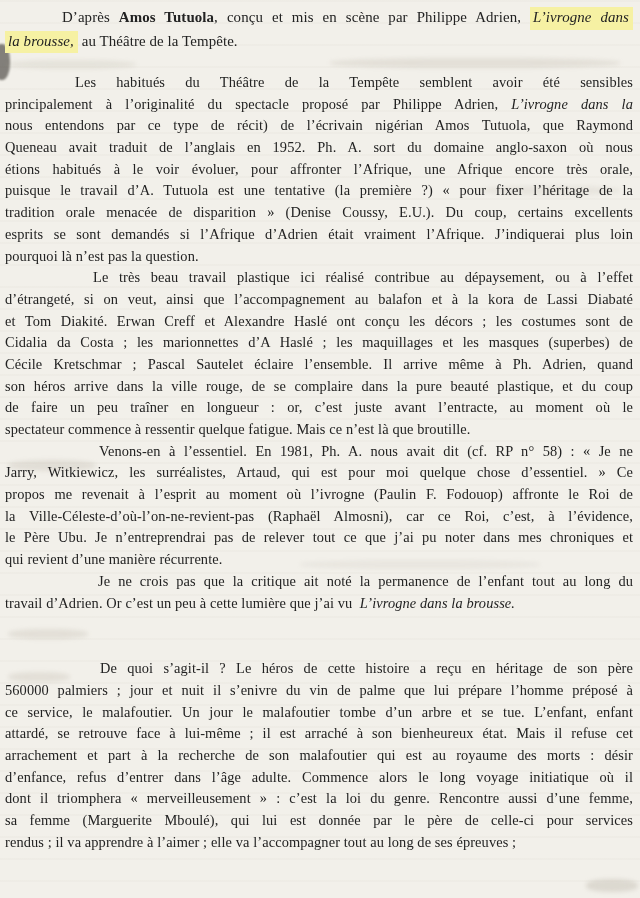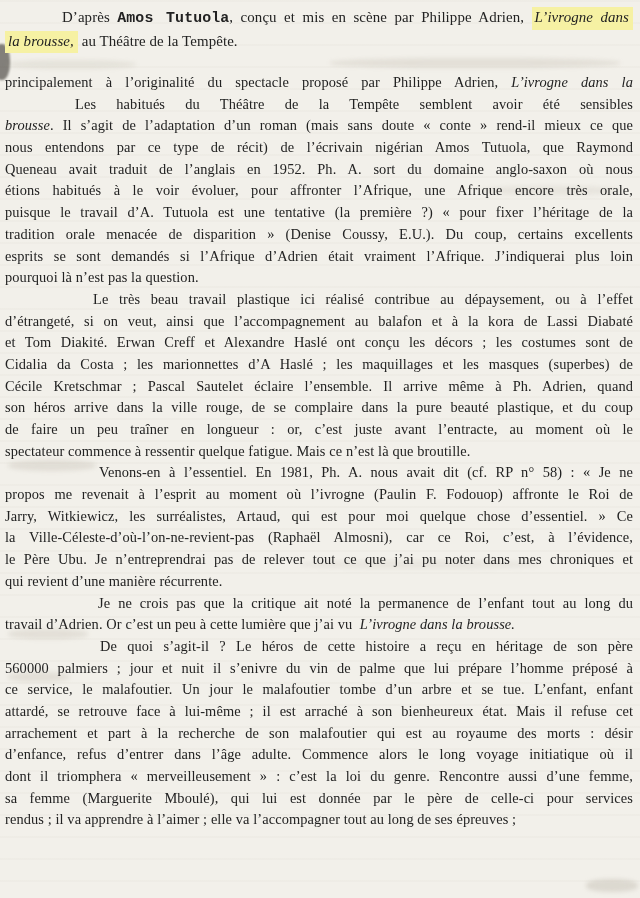--- a/index.html
+++ b/index.html
@@ -38,21 +38,21 @@
     text-align-last: justify;
     letter-spacing: 0.1px;
   }
   .line.last { text-align-last: left; }
   .header-block .line {
     font-size: 14.9px;
     line-height: 23.5px;
     height: 23.5px;
   }
   .header-block { margin-bottom: 19px; }
-  .bold { font-weight: bold; font-family: Liberation Mono, monospace; }
+  .bold { font-weight: bold; }
   .italic { font-style: italic; }
   .highlight {
     background: var(--hl, #f6f1a3);
     padding: 2px 4px 21px 3px;
   }
   .smudge {
     position: absolute;
     border-radius: 45%;
     filter: blur(2px);
     pointer-events: none;
@@ -81,55 +81,54 @@
     <div class="smudge s7"></div>
     <div class="smudge s8"></div>
     <div class="smudge s9"></div>
   </div>
   <div class="content">
       <div class="block header-block">
         <div class="line" style="text-indent: 57px;"><span>D’après </span><span class="bold">Amos Tutuola</span><span>, conçu et mis en scène par Philippe Adrien, </span><span class="italic highlight">L’ivrogne dans</span></div>
         <div class="line last"><span class="italic highlight">la brousse,</span><span> au Théâtre de la Tempête.</span></div>
       </div>
       <div class="block body-block">
+        <div class="line" style="text-indent: 70px;"><span>Les habitués du Théâtre de la Tempête semblent avoir été sensibles</span></div>
         <div class="line"><span>principalement à l’originalité du spectacle proposé par Philippe Adrien, </span><span class="italic">L’ivrogne dans la</span></div>
-        <div class="line" style="text-indent: 70px;"><span>Les habitués du Théâtre de la Tempête semblent avoir été sensibles</span></div>
-        <div class="line"><span class="italic">brousse</span><span>. Il s’agit de l’adaptation d’un roman (mais sans doute « conte » rend-il mieux ce que</span></div>
         <div class="line"><span>nous entendons par ce type de récit) de l’écrivain nigérian Amos Tutuola, que Raymond</span></div>
         <div class="line"><span>Queneau avait traduit de l’anglais en 1952. Ph. A. sort du domaine anglo-saxon où nous</span></div>
         <div class="line"><span>étions habitués à le voir évoluer, pour affronter l’Afrique, une Afrique encore très orale,</span></div>
         <div class="line"><span>puisque le travail d’A. Tutuola est une tentative (la première ?) « pour fixer l’héritage de la</span></div>
         <div class="line"><span>tradition orale menacée de disparition » (Denise Coussy, E.U.). Du coup, certains excellents</span></div>
         <div class="line"><span>esprits se sont demandés si l’Afrique d’Adrien était vraiment l’Afrique. J’indiquerai plus loin</span></div>
         <div class="line last"><span>pourquoi là n’est pas la question.</span></div>
       </div>
       <div class="block body-block">
         <div class="line" style="text-indent: 88px;"><span>Le très beau travail plastique ici réalisé contribue au dépaysement, ou à l’effet</span></div>
         <div class="line"><span>d’étrangeté, si on veut, ainsi que l’accompagnement au balafon et à la kora de Lassi Diabaté</span></div>
         <div class="line"><span>et Tom Diakité. Erwan Creff et Alexandre Haslé ont conçu les décors ; les costumes sont de</span></div>
         <div class="line"><span>Cidalia da Costa ; les marionnettes d’A Haslé ; les maquillages et les masques (superbes) de</span></div>
         <div class="line"><span>Cécile Kretschmar ; Pascal Sautelet éclaire l’ensemble. Il arrive même à Ph. Adrien, quand</span></div>
         <div class="line"><span>son héros arrive dans la ville rouge, de se complaire dans la pure beauté plastique, et du coup</span></div>
         <div class="line"><span>de faire un peu traîner en longueur : or, c’est juste avant l’entracte, au moment où le</span></div>
         <div class="line last"><span>spectateur commence à ressentir quelque fatigue. Mais ce n’est là que broutille.</span></div>
       </div>
       <div class="block body-block">
         <div class="line" style="text-indent: 94px;"><span>Venons-en à l’essentiel. En 1981, Ph. A. nous avait dit (cf. RP n° 58) : « Je ne</span></div>
+        <div class="line"><span>Jarry, Witkiewicz, les surréalistes, Artaud, qui est pour moi quelque chose d’essentiel. » Ce</span></div>
         <div class="line"><span>propos me revenait à l’esprit au moment où l’ivrogne (Paulin F. Fodouop) affronte le Roi de</span></div>
-        <div class="line"><span>Jarry, Witkiewicz, les surréalistes, Artaud, qui est pour moi quelque chose d’essentiel. » Ce</span></div>
         <div class="line"><span>la Ville-Céleste-d’où-l’on-ne-revient-pas (Raphaël Almosni), car ce Roi, c’est, à l’évidence,</span></div>
         <div class="line"><span>le Père Ubu. Je n’entreprendrai pas de relever tout ce que j’ai pu noter dans mes chroniques et</span></div>
         <div class="line last"><span>qui revient d’une manière récurrente.</span></div>
       </div>
       <div class="block body-block">
         <div class="line" style="text-indent: 93px;"><span>Je ne crois pas que la critique ait noté la permanence de l’enfant tout au long du</span></div>
         <div class="line last"><span>travail d’Adrien. Or c’est un peu à cette lumière que j’ai vu &nbsp;</span><span class="italic">L’ivrogne dans la brousse.</span></div>
       </div>
       <div class="block body-block">
-        <div class="line" style="text-indent: 95px;"><span>De quoi s’agit-il ? Le héros de cette histoire a reçu en héritage de son père</span></div>
+        <div class="line" style="text-indent: 95px; margin-top: 44px;"><span>De quoi s’agit-il ? Le héros de cette histoire a reçu en héritage de son père</span></div>
         <div class="line"><span>560000 palmiers ; jour et nuit il s’enivre du vin de palme que lui prépare l’homme préposé à</span></div>
         <div class="line"><span>ce service, le malafoutier. Un jour le malafoutier tombe d’un arbre et se tue. L’enfant, enfant</span></div>
         <div class="line"><span>attardé, se retrouve face à lui-même ; il est arraché à son bienheureux état. Mais il refuse cet</span></div>
         <div class="line"><span>arrachement et part à la recherche de son malafoutier qui est au royaume des morts : désir</span></div>
         <div class="line"><span>d’enfance, refus d’entrer dans l’âge adulte. Commence alors le long voyage initiatique où il</span></div>
         <div class="line"><span>dont il triomphera « merveilleusement » : c’est la loi du genre. Rencontre aussi d’une femme,</span></div>
         <div class="line"><span>sa femme (Marguerite Mboulé), qui lui est donnée par le père de celle-ci pour services</span></div>
         <div class="line last"><span>rendus ; il va apprendre à l’aimer ; elle va l’accompagner tout au long de ses épreuves ;</span></div>
       </div>
     </div>

